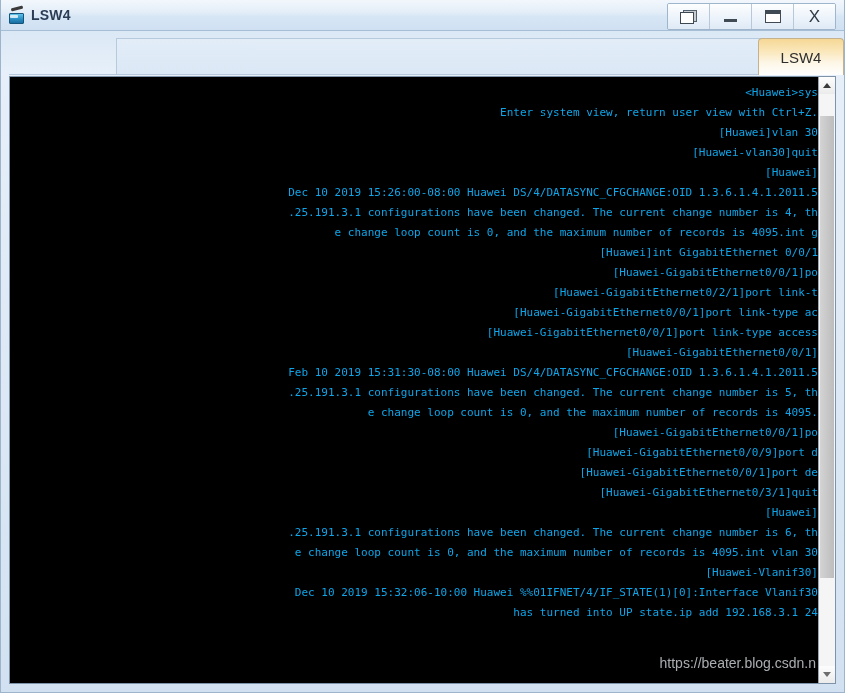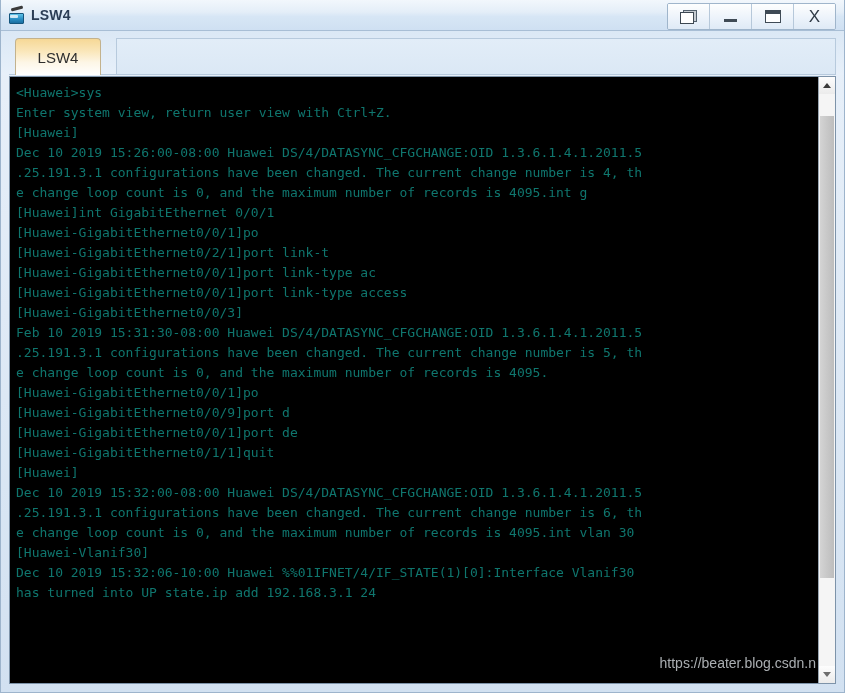--- a/index.html
+++ b/index.html
@@ -17,20 +17,21 @@
   
   .window {
     position: relative;
     width: 845px;
     height: 693px;
     box-sizing: border-box;
     background: linear-gradient(to bottom, #e9f1fa 0%, #dfeaf6 45%, #d2e1f1 100%);
     border: 1px solid #9db4cc;
     border-top: none;
     overflow: hidden;
+    text-align: right;
   }
 
   
   .titlebar {
     position: relative;
     height: 31px;
     box-sizing: border-box;
     background: linear-gradient(to bottom, #f2f7fc 0%, #e4eef8 40%, #d7e6f5 55%, #cfe0f2 100%);
     border-bottom: 1px solid #a8bed5;
     display: flex;
@@ -203,23 +204,23 @@
   }
   .terminal {
     flex: 1 1 auto;
     position: relative;
     background: #000000;
     padding: 6px 0 0 6px;
     overflow: hidden;
   }
   .term-line {
     font-family: "DejaVu Sans Mono", "Liberation Mono", monospace;
-    font-size: 13px;
+    font-size: 11px;
     line-height: 20px;
-    color: #0f766e;
+    color: #0ea5e9;
     white-space: pre;
     letter-spacing: 0px;
   }
   .watermark {
     position: absolute;
     right: 2px;
     bottom: 12px;
     font-family: "Liberation Sans", sans-serif;
     font-size: 14px;
     color: #cfd4d8;
@@ -304,39 +305,40 @@
     <div class="tab">
       <span>LSW4</span>
     </div>
     <div class="tabrest"></div>
   </div>
 
   <div class="terminal-wrap">
     <div class="terminal" id="terminal">
       <div class="term-line">&lt;Huawei&gt;sys</div>
         <div class="term-line">Enter system view, return user view with Ctrl+Z.</div>
+        <div class="term-line">[Huawei]vlan 30</div>
+        <div class="term-line">[Huawei-vlan30]quit</div>
         <div class="term-line">[Huawei]</div>
         <div class="term-line">Dec 10 2019 15:26:00-08:00 Huawei DS/4/DATASYNC_CFGCHANGE:OID 1.3.6.1.4.1.2011.5</div>
         <div class="term-line">.25.191.3.1 configurations have been changed. The current change number is 4, th</div>
         <div class="term-line">e change loop count is 0, and the maximum number of records is 4095.int g</div>
         <div class="term-line">[Huawei]int GigabitEthernet 0/0/1</div>
         <div class="term-line">[Huawei-GigabitEthernet0/0/1]po</div>
         <div class="term-line">[Huawei-GigabitEthernet0/2/1]port link-t</div>
         <div class="term-line">[Huawei-GigabitEthernet0/0/1]port link-type ac</div>
         <div class="term-line">[Huawei-GigabitEthernet0/0/1]port link-type access</div>
-        <div class="term-line">[Huawei-GigabitEthernet0/0/3]</div>
+        <div class="term-line">[Huawei-GigabitEthernet0/0/1]</div>
         <div class="term-line">Feb 10 2019 15:31:30-08:00 Huawei DS/4/DATASYNC_CFGCHANGE:OID 1.3.6.1.4.1.2011.5</div>
         <div class="term-line">.25.191.3.1 configurations have been changed. The current change number is 5, th</div>
         <div class="term-line">e change loop count is 0, and the maximum number of records is 4095.</div>
         <div class="term-line">[Huawei-GigabitEthernet0/0/1]po</div>
         <div class="term-line">[Huawei-GigabitEthernet0/0/9]port d</div>
         <div class="term-line">[Huawei-GigabitEthernet0/0/1]port de</div>
-        <div class="term-line">[Huawei-GigabitEthernet0/1/1]quit</div>
+        <div class="term-line">[Huawei-GigabitEthernet0/3/1]quit</div>
         <div class="term-line">[Huawei]</div>
-        <div class="term-line">Dec 10 2019 15:32:00-08:00 Huawei DS/4/DATASYNC_CFGCHANGE:OID 1.3.6.1.4.1.2011.5</div>
         <div class="term-line">.25.191.3.1 configurations have been changed. The current change number is 6, th</div>
         <div class="term-line">e change loop count is 0, and the maximum number of records is 4095.int vlan 30</div>
         <div class="term-line">[Huawei-Vlanif30]</div>
         <div class="term-line">Dec 10 2019 15:32:06-10:00 Huawei %%01IFNET/4/IF_STATE(1)[0]:Interface Vlanif30</div>
         <div class="term-line">has turned into UP state.ip add 192.168.3.1 24</div>
         <div class="watermark">https://beater.blog.csdn.n</div>
     </div>
 
     <div class="vscroll">
       <div class="sb-btn">

